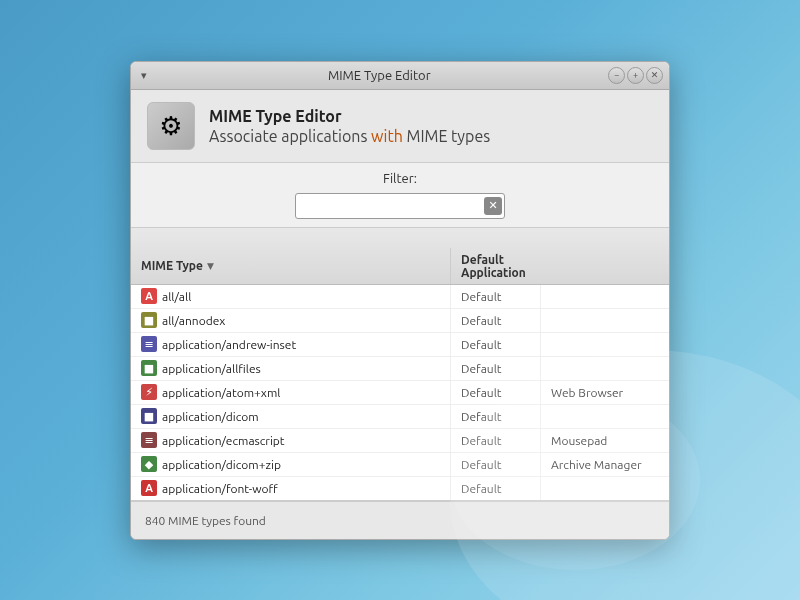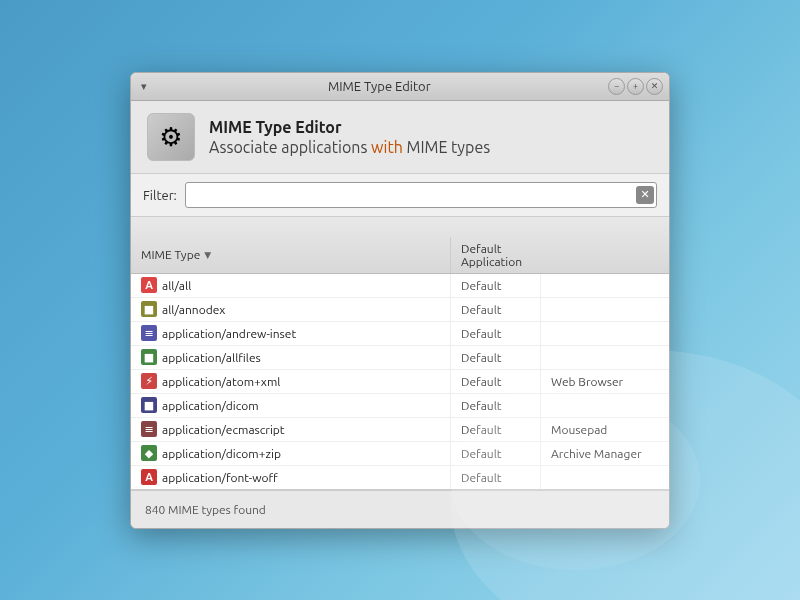--- a/index.html
+++ b/index.html
@@ -151,20 +151,21 @@
     }
 
     
     .filter-row {
       display: flex;
       align-items: center;
       padding: 8px 12px;
       background: #f0f0f0;
       border-bottom: 1px solid #ccc;
       gap: 8px;
+      flex-direction: column;
     }
 
     .filter-label {
       font-size: 13px;
       color: #333;
     }
 
     .filter-input-wrap {
       flex: 1;
       position: relative;
@@ -212,21 +213,21 @@
       display: grid;
       grid-template-columns: 320px 90px 1fr;
       background: linear-gradient(to bottom, #e8e8e8 0%, #d8d8d8 100%);
       border-bottom: 1px solid #bbb;
     }
 
     .th {
       padding: 5px 10px;
       font-size: 12px;
       color: #333;
-      font-weight: normal;
+      font-weight: bold;
       border-right: 1px solid #ccc;
       display: flex;
       align-items: center;
       gap: 4px;
       margin-top: 20px;
     }
 
     .th:last-child {
       border-right: none;
     }

